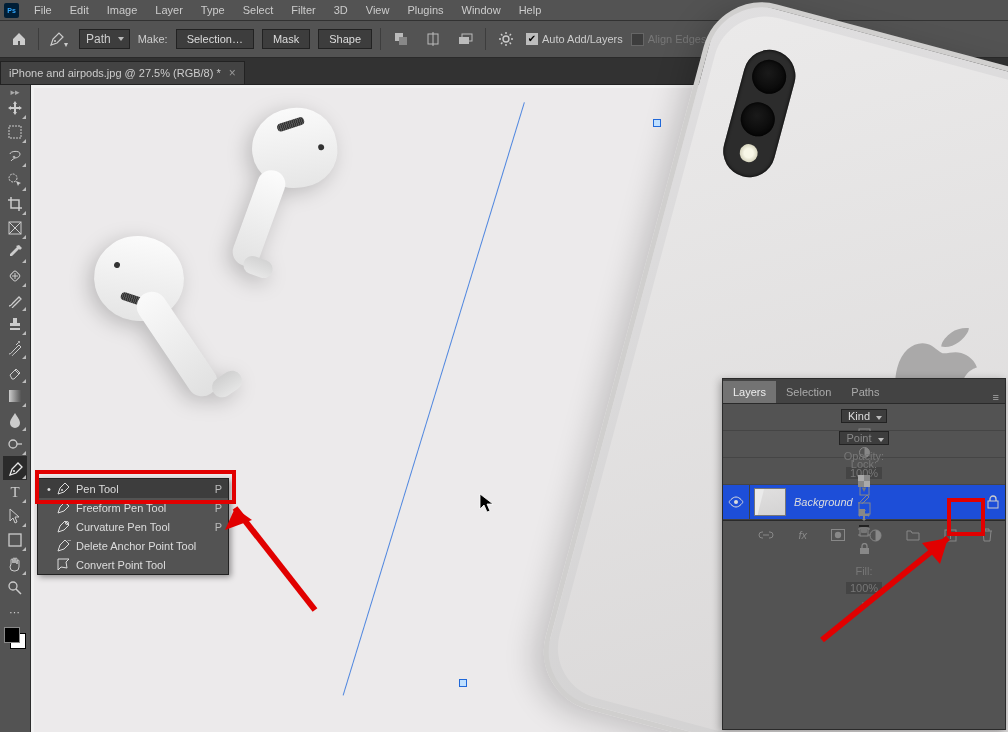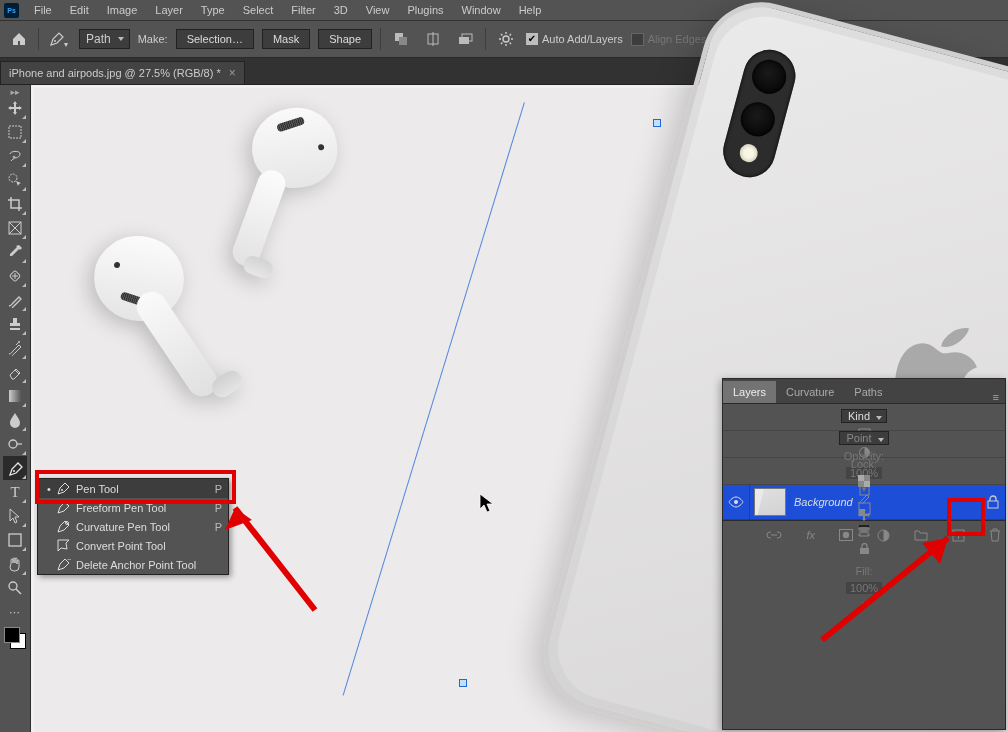--- a/index.html
+++ b/index.html
@@ -79,21 +79,21 @@
   .filter-sel:after{content:"";position:absolute;right:4px;top:6px;border-left:3px solid transparent;border-right:3px solid transparent;border-top:4px solid #bbb;}
   .mini-icon{width:16px;height:16px;display:flex;align-items:center;justify-content:center;color:#888;}
   .disabled-field{background:#444;color:#777;padding:0 4px;height:17px;display:flex;align-items:center;}
   .layer-row{height:34px;background:#1d4ed8;display:flex;align-items:center;border-bottom:1px solid #404040;}
   .eye{width:26px;display:flex;justify-content:center;color:#ddd;}
   .thumb{width:30px;height:26px;border:1px solid #777;background:#eaeaea;margin:0 4px;position:relative;overflow:hidden;}
   .thumb:after{content:"";position:absolute;right:-6px;top:-6px;width:30px;height:40px;background:linear-gradient(150deg,#e3e2e2,#cfcece);transform:rotate(14deg);border-radius:6px;}
   .layer-name{flex:1;font-style:italic;color:#ddd;padding-left:4px;}
   .lock{width:24px;display:flex;justify-content:center;color:#bbb;}
   .layer-empty{flex:1;background:#434343;}
-  .layer-foot{height:28px;border-top:1px solid #2a2a2a;display:flex;align-items:center;justify-content:flex-end;gap:24px;padding:0 4px;color:#888;}
+  .layer-foot{height:28px;border-top:1px solid #2a2a2a;display:flex;align-items:center;justify-content:flex-end;gap:24px;padding:0 12px;color:#888;}
   svg{display:block;}
 </style>
 </head>
 <body>
 
 <div class="menubar">
   <span class="ps-logo">Ps</span>
   <span id="menu-host"><span class="menu-item">File</span><span class="menu-item">Edit</span><span class="menu-item">Image</span><span class="menu-item">Layer</span><span class="menu-item">Type</span><span class="menu-item">Select</span><span class="menu-item">Filter</span><span class="menu-item">3D</span><span class="menu-item">View</span><span class="menu-item">Plugins</span><span class="menu-item">Window</span><span class="menu-item">Help</span></span>
 </div>
 
@@ -401,54 +401,54 @@
           <circle cx="11" cy="4" r="1.5" fill="none" stroke="#ddd"></circle>
         </svg>
       </span>
       <span class="fly-label">Curvature Pen Tool</span>
       <span class="fly-key">P</span>
     </div>
     <div class="fly-item">
       <span class="fly-dot"></span>
       <span class="fly-icon">
         <svg width="15" height="15" viewBox="0 0 15 15">
-          <path d="M2 2l0 11 3-3 6 1-1-6 3-3z" fill="none" stroke="#ddd"></path>
-        </svg>
-      </span>
-      <span class="fly-label">Convert Point Tool</span>
+          <path d="M2 13l2-6 5-5 4 4-5 5-6 2z" fill="none" stroke="#ddd"></path>
+          <text x="11" y="5" font-size="7" fill="#ddd">−</text>
+        </svg>
+      </span>
+      <span class="fly-label">Delete Anchor Point Tool</span>
       <span class="fly-key"></span>
     </div>
     <div class="fly-item">
       <span class="fly-dot"></span>
       <span class="fly-icon">
         <svg width="15" height="15" viewBox="0 0 15 15">
-          <path d="M2 13l2-6 5-5 4 4-5 5-6 2z" fill="none" stroke="#ddd"></path>
-          <text x="11" y="5" font-size="7" fill="#ddd">−</text>
-        </svg>
-      </span>
-      <span class="fly-label">Delete Anchor Point Tool</span>
+          <path d="M2 2l0 11 3-3 6 1-1-6 3-3z" fill="none" stroke="#ddd"></path>
+        </svg>
+      </span>
+      <span class="fly-label">Convert Point Tool</span>
       <span class="fly-key"></span>
     </div>
   </div>
 
 <div class="hilite hib1"></div>
 <div class="hilite hib2"></div>
 <svg class="arrow" style="left:210px;top:490px;" width="120" height="130">
     <line x1="105" y1="120" x2="25" y2="18" stroke="#e10000" stroke-width="6"></line>
     <polygon points="25,18 15,40 42,30" fill="#e10000"></polygon>
   </svg>
 <svg class="arrow" style="left:810px;top:520px;" width="170" height="130">
     <line x1="12" y1="120" x2="138" y2="18" stroke="#e10000" stroke-width="6"></line>
     <polygon points="138,18 112,23 130,44" fill="#e10000"></polygon>
   </svg>
 
 <div class="layers">
   <div class="panel-tabs">
     <div class="ptab active">Layers</div>
-    <div class="ptab">Curvature</div>
+    <div class="ptab">Selection</div>
     <div class="ptab">Paths</div>
     <div class="ptab-menu">≡</div>
   </div>
   <div class="panel-row">
     <svg width="12" height="12" viewBox="0 0 12 12">
         <circle cx="5" cy="5" r="3.5" fill="none" stroke="#ccc"></circle>
         <line x1="8" y1="8" x2="11" y2="11" stroke="#ccc"></line>
       </svg>
     <div class="filter-sel">Kind</div>
     <div class="mini-icon">

